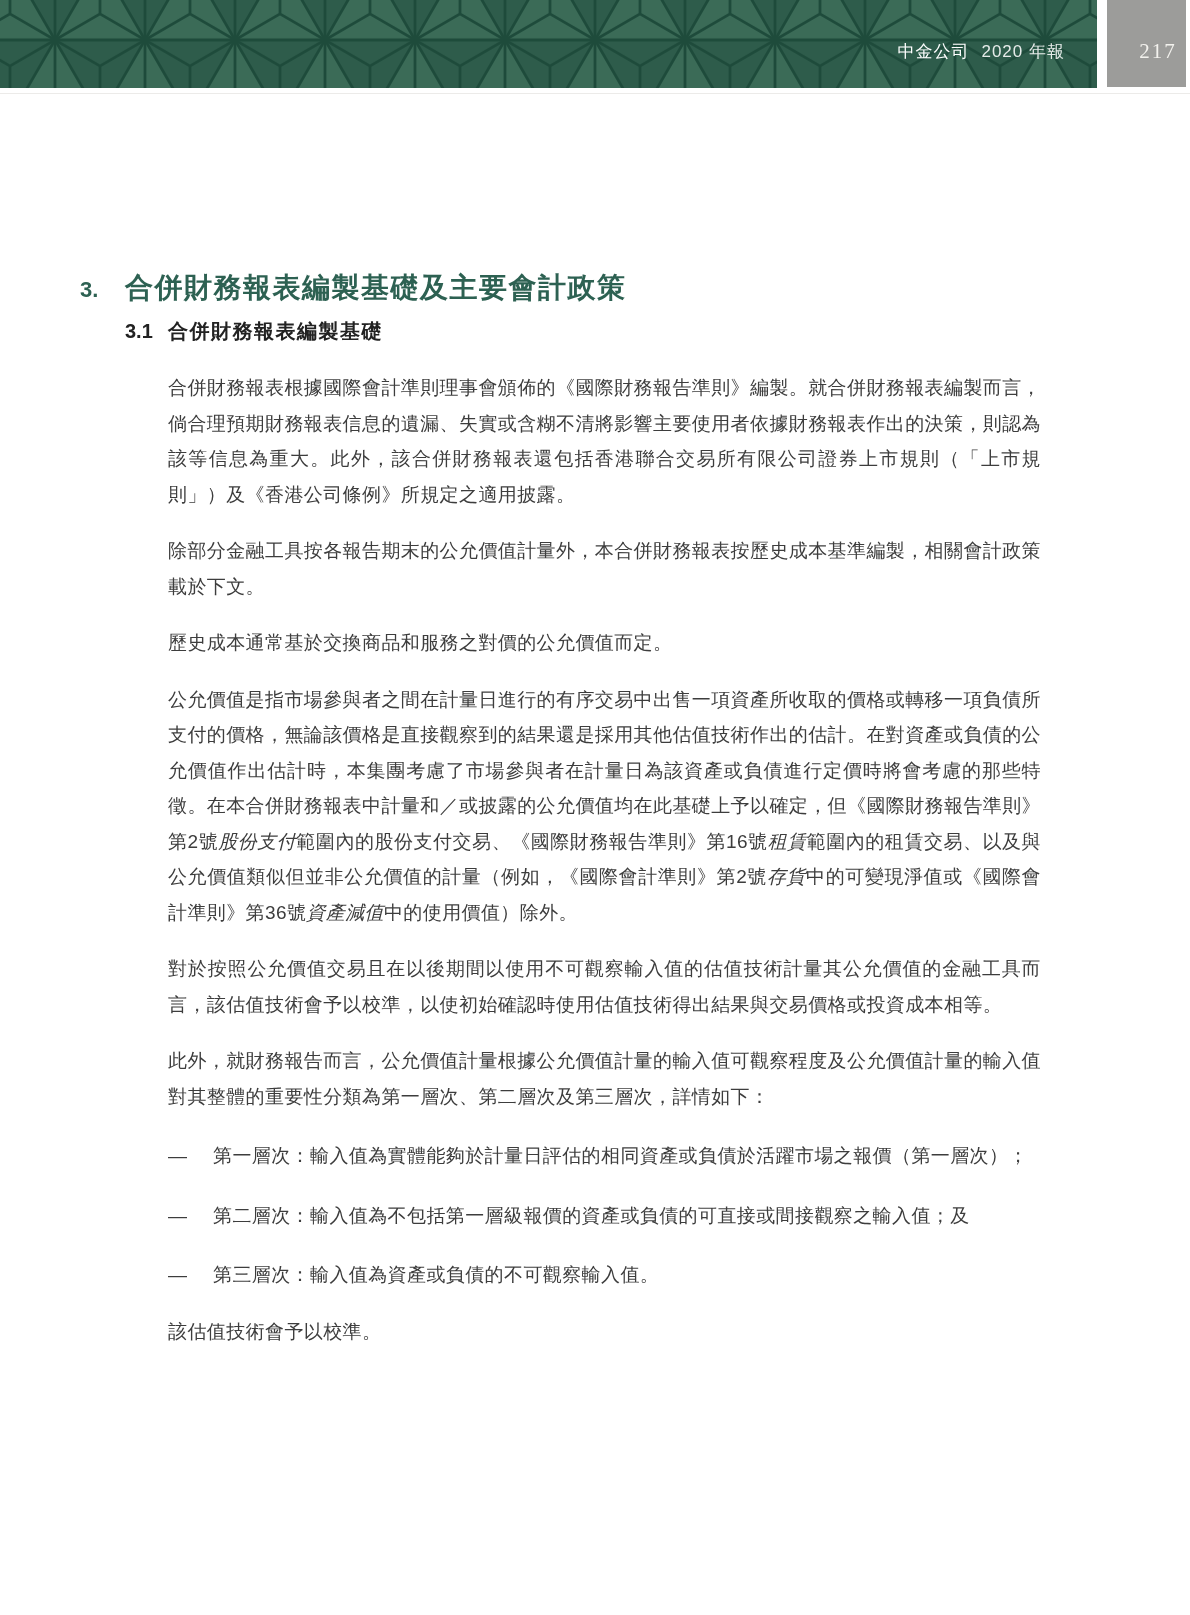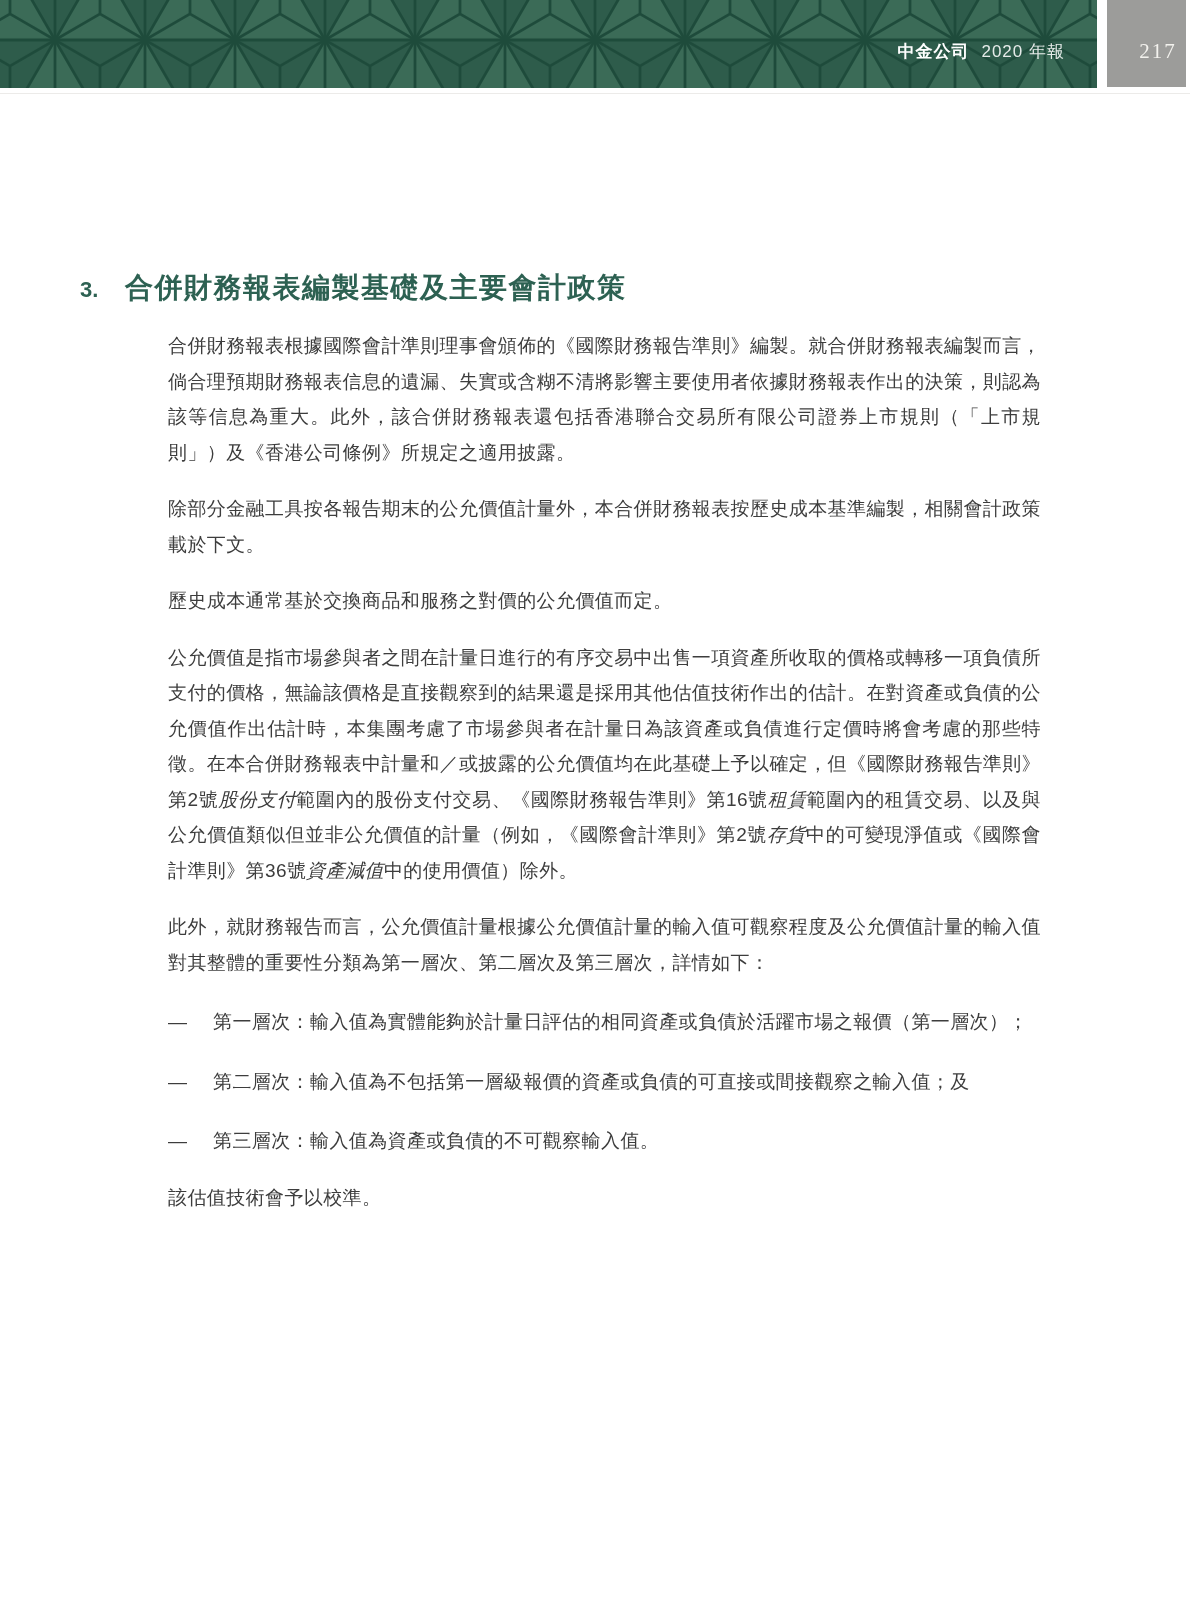--- a/index.html
+++ b/index.html
@@ -19,21 +19,21 @@
   }
   .band svg { display:block; }
   .band-caption {
     position:absolute; top:0; height:88px;
     left:0; width:1065px;
     display:flex; justify-content:flex-end; align-items:center;
     padding-top:14px;
     pointer-events:none;
   }
   .brand {
-    color:#ffffff; font-weight:bold; font-size:17px; letter-spacing:1px;
+    color:#ffffff; font-weight:normal; font-size:17px; letter-spacing:1px;
   }
   .edition {
     color:rgba(255,255,255,0.88); font-size:17px; margin-left:12px; letter-spacing:1px;
   }
   .page-box {
     position:absolute; top:0; left:1107px;
     width:79px; height:87px;
     background:#9c9c9a;
     display:flex; align-items:center; justify-content:center;padding-left:23px;
   }
@@ -123,26 +123,31 @@
 
   <div class="header-rule"></div>
 
   <main>
 
     <div class="section-head">
       <span class="sec-no">3.</span>
       <h1 class="sec-title">合併財務報表編製基礎及主要會計政策</h1>
     </div>
 
+    <div class="subsec-head">
+      <span class="subsec-no">3.1</span>
+      <h2 class="subsec-title">合併財務報表編製基礎</h2>
+    </div>
 
     <div class="content">
       <p class="para"><span>合併財務報表根據國際會計準則理事會頒佈的《國際財務報告準則》編製。就合併財務報表編製而言，倘合理預期財務報表信息的遺漏、失實或含糊不清將影響主要使用者依據財務報表作出的決策，則認為該等信息為重大。此外，該合併財務報表還包括香港聯合交易所有限公司證券上市規則（「上市規則」）及《香港公司條例》所規定之適用披露。</span></p>
       <p class="para"><span>除部分金融工具按各報告期末的公允價值計量外，本合併財務報表按歷史成本基準編製，相關會計政策載於下文。</span></p>
       <p class="para"><span>歷史成本通常基於交換商品和服務之對價的公允價值而定。</span></p>
       <p class="para"><span>公允價值是指市場參與者之間在計量日進行的有序交易中出售一項資產所收取的價格或轉移一項負債所支付的價格，無論該價格是直接觀察到的結果還是採用其他估值技術作出的估計。在對資產或負債的公允價值作出估計時，本集團考慮了市場參與者在計量日為該資產或負債進行定價時將會考慮的那些特徵。在本合併財務報表中計量和／或披露的公允價值均在此基礎上予以確定，但《國際財務報告準則》第2號</span><span class="it">股份支付</span><span>範圍內的股份支付交易、《國際財務報告準則》第16號</span><span class="it">租賃</span><span>範圍內的租賃交易、以及與公允價值類似但並非公允價值的計量（例如，《國際會計準則》第2號</span><span class="it">存貨</span><span>中的可變現淨值或《國際會計準則》第36號</span><span class="it">資產減值</span><span>中的使用價值）除外。</span></p>
+      <p class="para"><span>對於按照公允價值交易且在以後期間以使用不可觀察輸入值的估值技術計量其公允價值的金融工具而言，該估值技術會予以校準，以使初始確認時使用估值技術得出結果與交易價格或投資成本相等。</span></p>
       <p class="para"><span>此外，就財務報告而言，公允價值計量根據公允價值計量的輸入值可觀察程度及公允價值計量的輸入值對其整體的重要性分類為第一層次、第二層次及第三層次，詳情如下：</span></p>
 
       <div class="bullet">
         <span class="marker">—</span>
         <span><span>第一層次：輸入值為實體能夠於計量日評估的相同資產或負債於活躍市場之報價（第一層次）；</span></span>
       </div>
       <div class="bullet">
         <span class="marker">—</span>
         <span><span>第二層次：輸入值為不包括第一層級報價的資產或負債的可直接或間接觀察之輸入值；及</span></span>
       </div>

